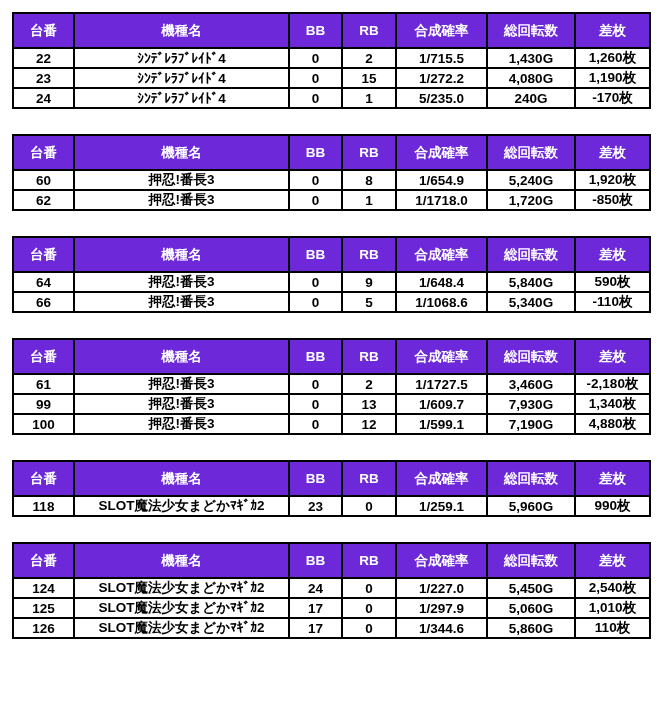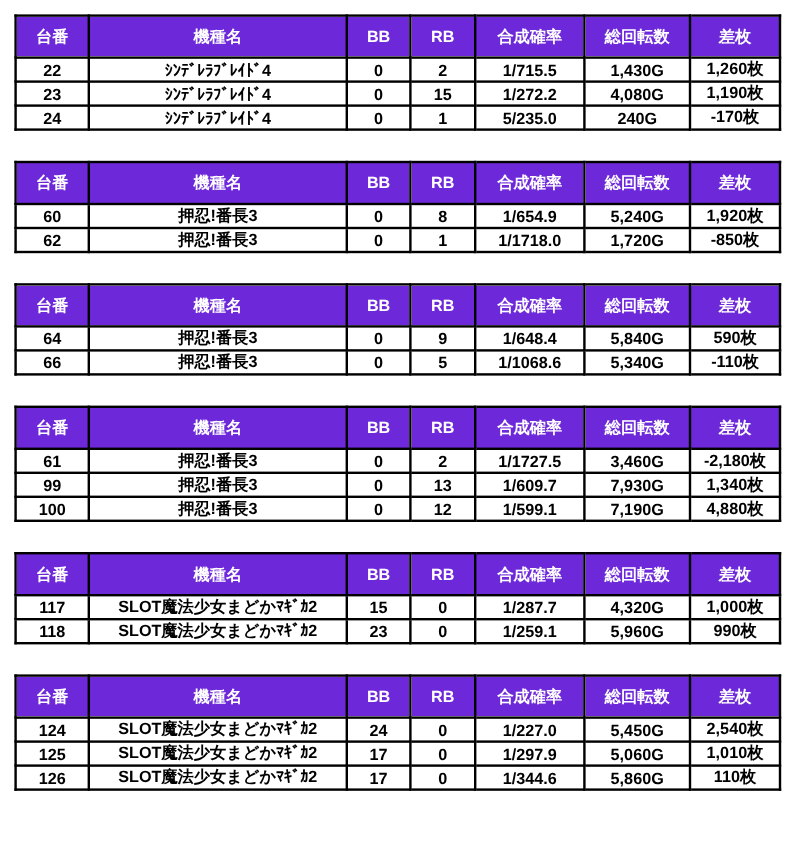--- a/index.html
+++ b/index.html
@@ -257,29 +257,20 @@
             <th>機種名</th>
             <th>BB</th>
             <th>RB</th>
             <th>合成確率</th>
             <th>総回転数</th>
             <th>差枚</th>
           </tr>
         </thead>
         <tbody>
           <tr>
-            <td>117</td>
-            <td>SLOT魔法少女まどかﾏｷﾞｶ2</td>
-            <td>15</td>
-            <td>0</td>
-            <td>1/287.7</td>
-            <td>4,320G</td>
-            <td>1,000枚</td>
-          </tr>
-          <tr>
             <td>118</td>
             <td>SLOT魔法少女まどかﾏｷﾞｶ2</td>
             <td>23</td>
             <td>0</td>
             <td>1/259.1</td>
             <td>5,960G</td>
             <td>990枚</td>
           </tr>
         </tbody>
       </table>

